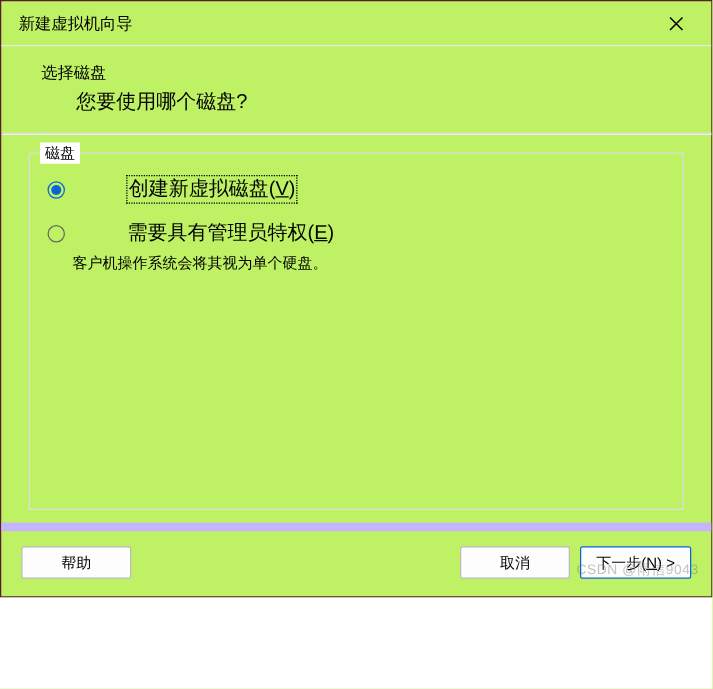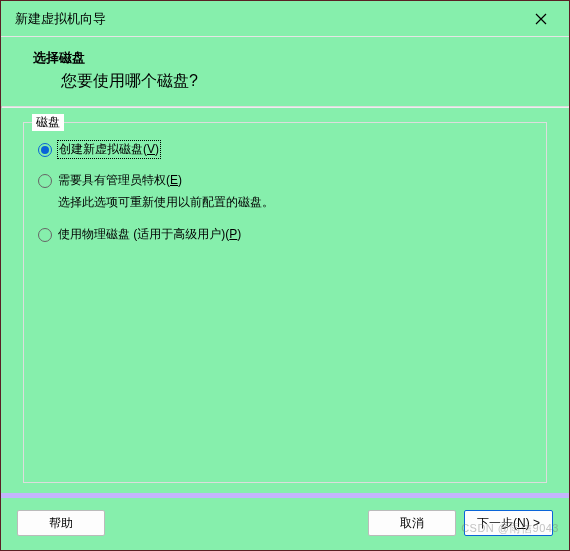--- a/index.html
+++ b/index.html
@@ -5,26 +5,26 @@
   * { box-sizing: border-box; }
   body {
     margin: 0;
     font-family: "Microsoft YaHei", "Segoe UI", Tahoma, sans-serif;
     font-size: 12px;
     background: #fff;
     color: #000;
   }
   .window {
     width: 570px;
-    height: 551px;
+    height: 478px;
     border: 1px solid #5a1f24;
     position: relative;
     display: flex;
     flex-direction: column;
-    background: #86efac;
+    background: #bef264;
   }
   .titlebar {
     height: 36px;
     display: flex;
     align-items: center;
     padding: 0 8px 0 14px;
     border-bottom: 1px solid #e5e5e5;
   }
   .titlebar-title {
     flex: 1;
@@ -36,21 +36,21 @@
     display: flex;
     align-items: center;
     justify-content: center;
     cursor: pointer;
   }
   .close-btn svg { width: 12px; height: 12px; }
   .header {
     padding: 12px 22px 14px 22px;
   }
   .header-title {
-    font-weight: bold;
+    font-weight: normal;
     font-size: 13px;
     margin-bottom: 4px;
     padding-left: 10px;
   }
   .header-sub {
     font-size: 16px;
     padding-left: 38px;
   }
   .divider {
     border-top: 1px solid #ddd;
@@ -99,36 +99,37 @@
     border-color: #0a64d8;
   }
   .radio.checked::after {
     content: "";
     width: 8px;
     height: 8px;
     background: #0a64d8;
     border-radius: 50%;
   }
   .option-label {
-    font-size: 12px;
-    cursor: pointer;
+    font-size: 16px;
+    cursor: pointer;
+    margin-left: 44px;
   }
   .option-label.selected {
     outline: 1px dotted #000;
     padding: 0 1px;
   }
   .option-label .accel { text-decoration: underline; }
   .option-desc {
     font-size: 12px;
     line-height: 1.6;
     padding-left: 20px;
     color: #000;
   }
   .footer {
-    border-top: 5px solid #c4b5fd;
+    border-top: 7px solid #c4b5fd;
     padding: 12px 16px 14px 16px;
     display: flex;
     align-items: center;
     gap: 8px;
   }
   .footer .spacer { flex: 1; }
   .btn {
     height: 26px;
     min-width: 88px;
     padding: 0 12px;
@@ -186,28 +187,24 @@
           <span class="radio checked"></span>
           <span class="option-label selected"><span>创建新虚拟磁盘(</span><span class="accel">V</span><span>)</span></span>
         </div>
       </div>
 
       <div class="option">
         <div class="option-row">
           <span class="radio"></span>
           <span class="option-label"><span>需要具有管理员特权(</span><span class="accel">E</span><span>)</span></span>
         </div>
-        <div class="option-desc">选择此选项可重新使用以前配置的磁盘。</div>
+        <div class="option-desc">客户机操作系统会将其视为单个硬盘。</div>
       </div>
 
       <div class="option">
-        <div class="option-row">
-          <span class="radio"></span>
-          <span class="option-label"><span>使用物理磁盘 (适用于高级用户)(</span><span class="accel">P</span><span>)</span></span>
-        </div>
       </div>
 
     </div>
   </div>
 
   <div class="footer">
     <button class="btn">帮助</button>
     <div class="spacer"></div>
     <button class="btn">取消</button>
     <button class="btn primary">

